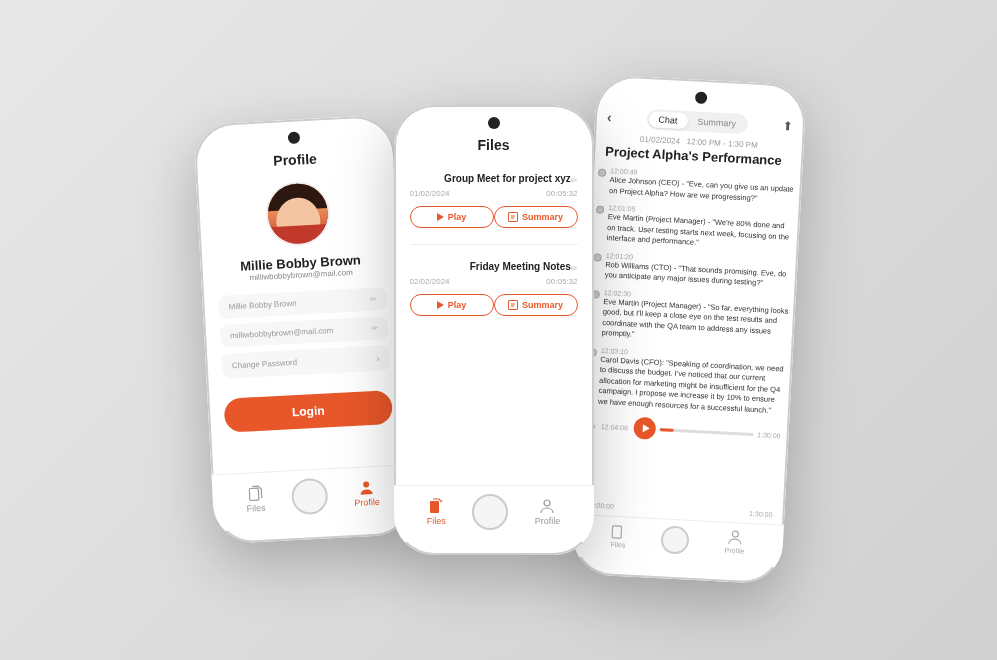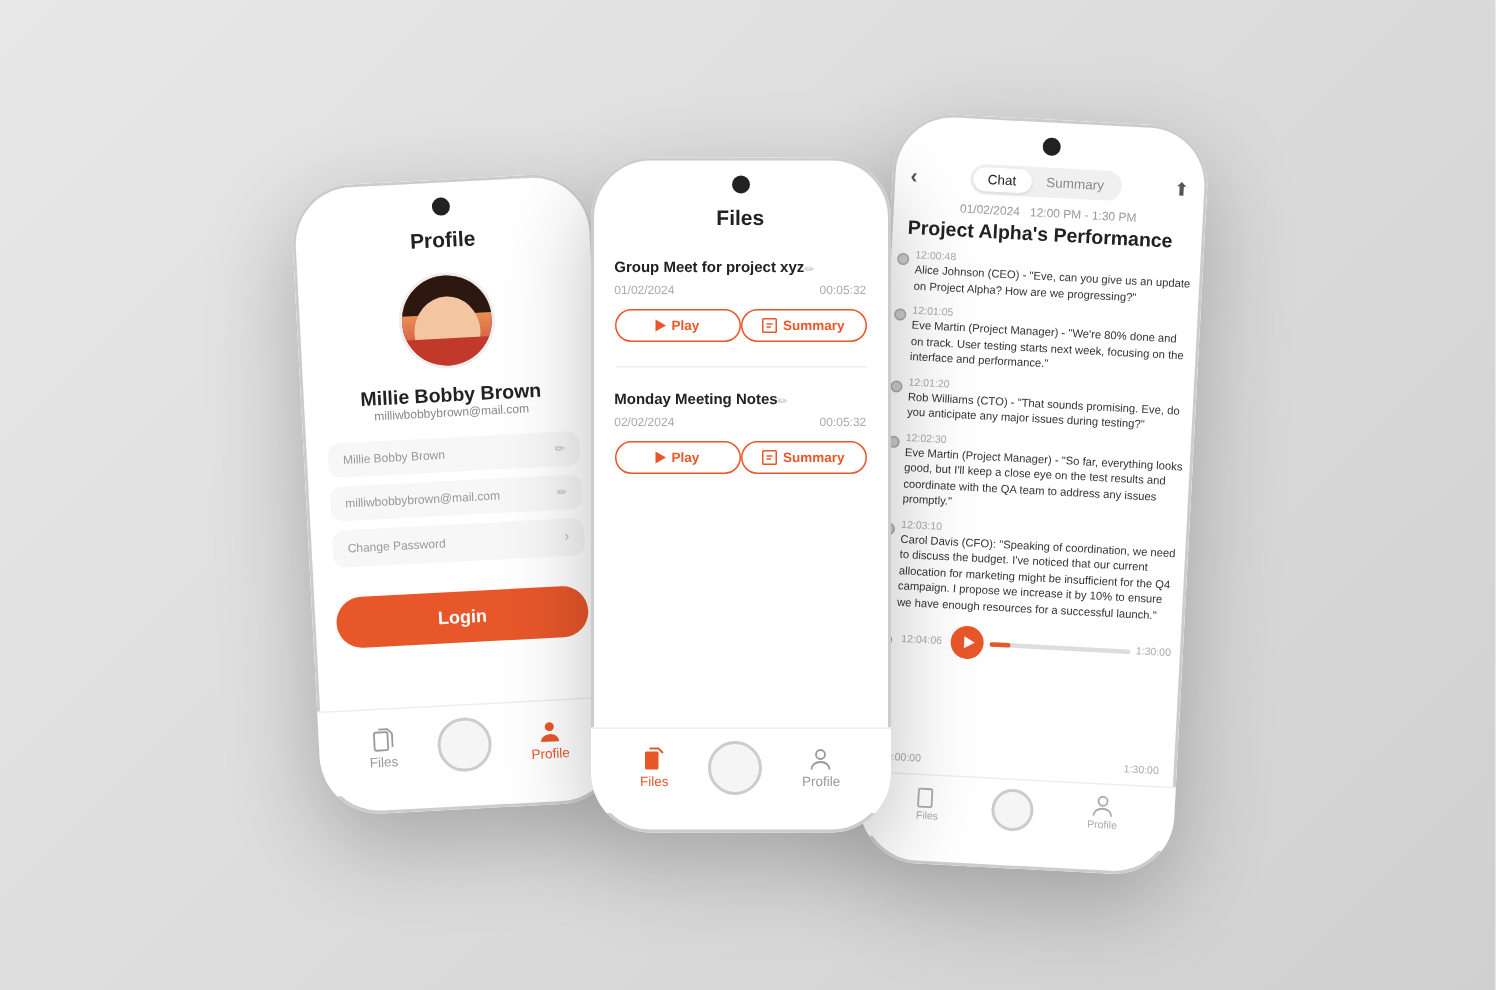--- a/index.html
+++ b/index.html
@@ -227,21 +227,21 @@
       text-align: center;
       margin-bottom: 16px;
     }
 
     .file-item {
       margin-bottom: 16px;
     }
 
     .file-header {
       display: flex;
-      justify-content: flex-start;
+      justify-content: flex-end;
       align-items: center;
       margin-bottom: 2px;
     }
 
     .file-name {
       font-size: 10px;
       font-weight: 600;
       color: #222;
     }
 
@@ -556,21 +556,21 @@
             </div>
             <span>Summary</span>
           </div>
         </div>
       </div>
 
       <div class="divider"></div>
 
       <div class="file-item">
         <div class="file-header">
-          <span class="file-name">Monday Meeting Notes</span>
+          <span class="file-name">Friday Meeting Notes</span>
           <span class="pencil-icon"></span>
         </div>
         <div class="file-meta">
           <span>02/02/2024</span>
           <span>00:05:32</span>
         </div>
         <div class="file-actions">
           <div class="file-action-btn">
             <div class="play-triangle"></div>
             <span>Play</span>

